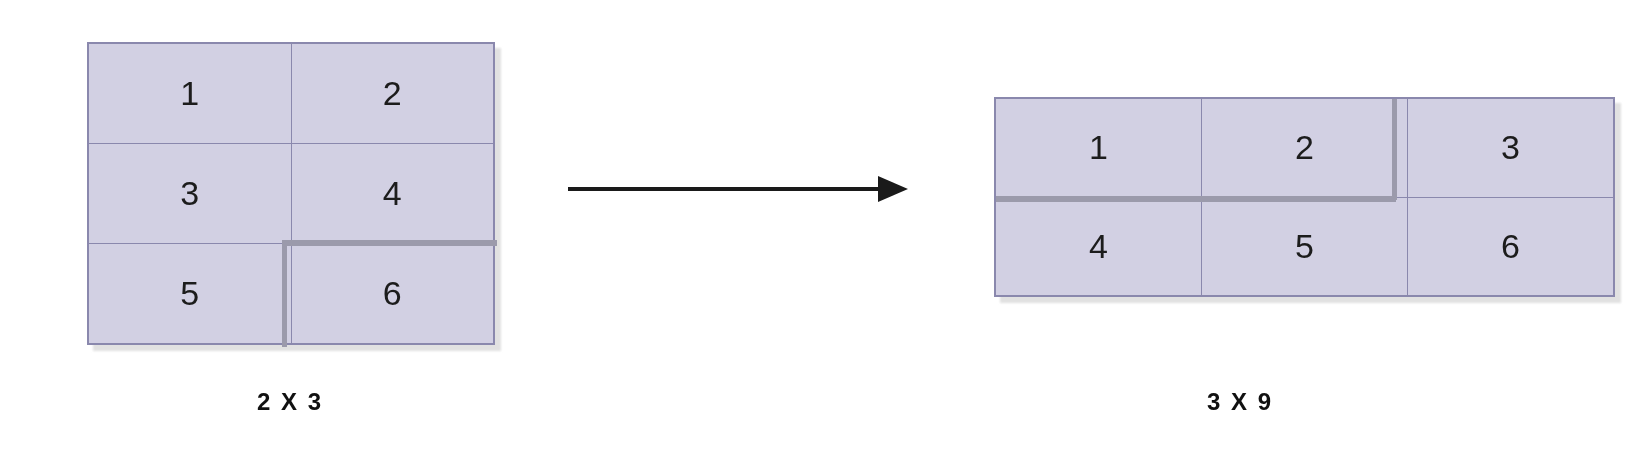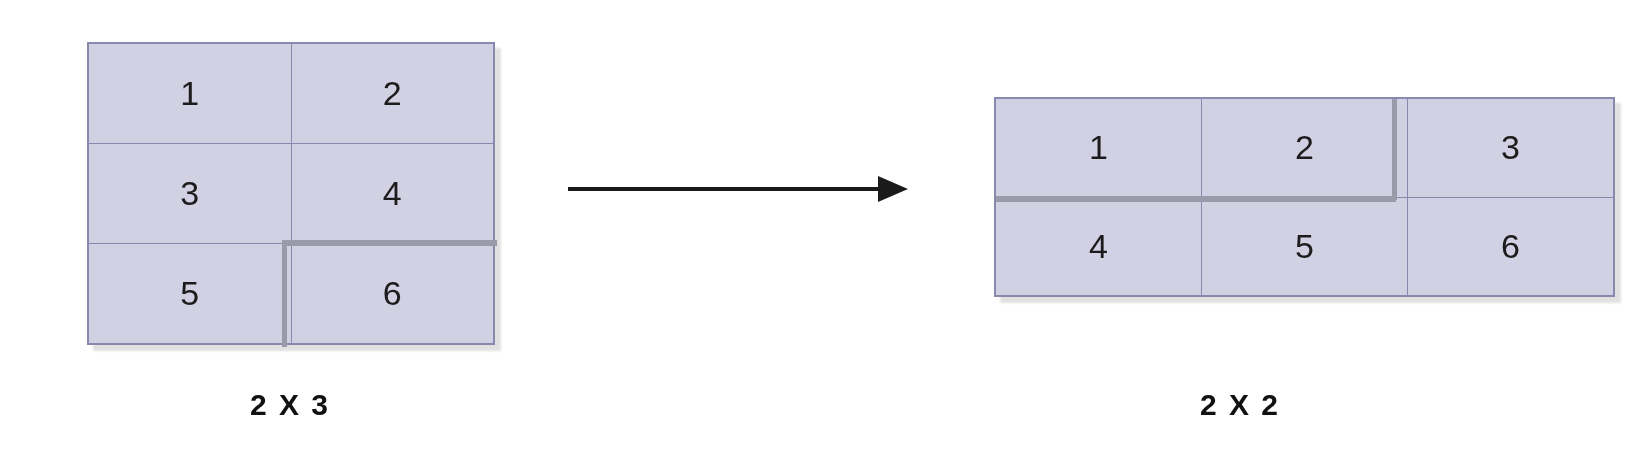--- a/index.html
+++ b/index.html
@@ -116,21 +116,21 @@
     left: 560px;
     top: 168px;
     width: 352px;
     height: 42px;
     z-index: 2;
   }
 
   
   .caption {
     position: absolute;
-    font-size: 30px;
+    font-size: 24px;
     font-weight: bold;
     color: #111111;
     letter-spacing: 2px;
     white-space: nowrap;
     z-index: 2;
   }
   #caption-left {
     left: 180px;
     top: 388px;
     width: 220px;
@@ -192,15 +192,15 @@
           <td>5</td>
           <td>6</td>
         </tr>
       </tbody>
     </table>
   </div>
 
   <div class="accent" id="accent-right-h"></div>
   <div class="accent" id="accent-right-v"></div>
 
-  <div class="caption" id="caption-right">2 X 2</div>
+  <div class="caption" id="caption-right">3 X 9</div>
 
 </div>
 
 </body></html>

